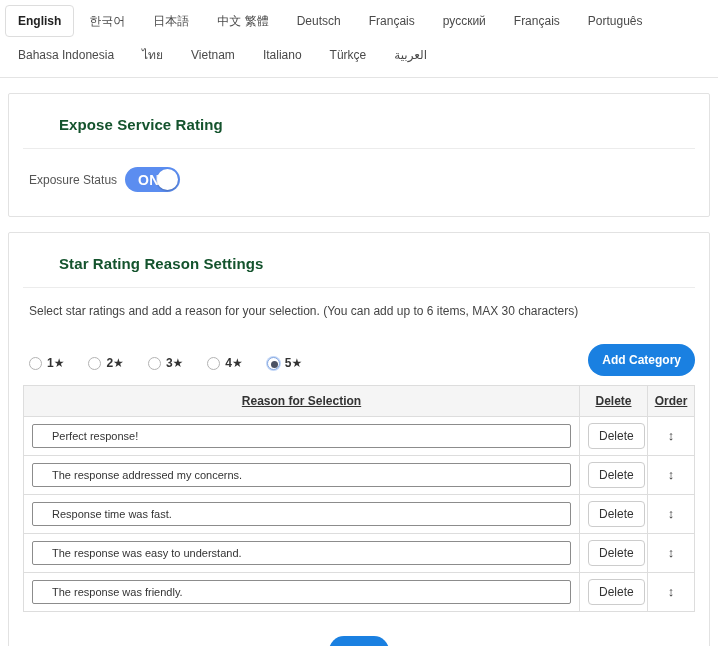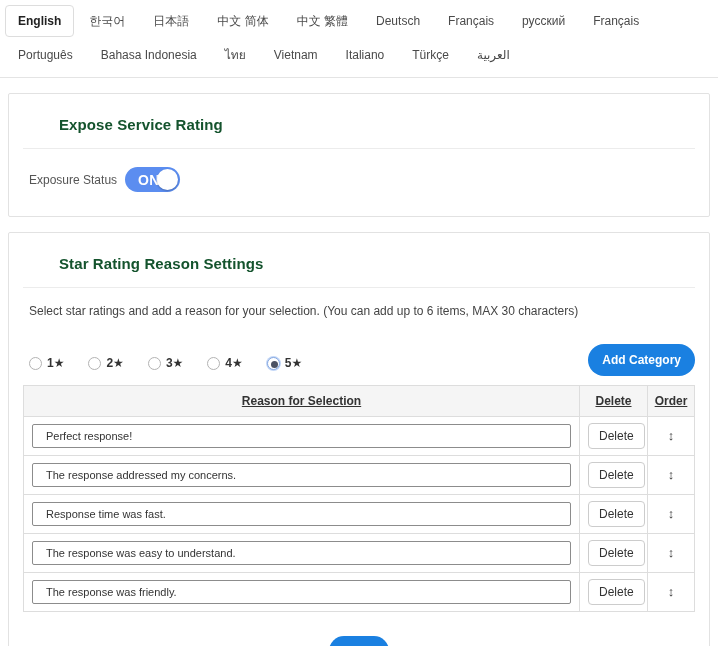--- a/index.html
+++ b/index.html
@@ -131,21 +131,21 @@
     padding: 8px 4px;
   }
   .reason-table td { padding: 6px 8px; text-align: center; }
   .col-reason { width: auto; }
   .col-delete { width: 68px; }
   .col-order  { width: 47px; }
 
   .reason-input {
     width: 100%; height: 24px;
     border: 1px solid #8c8c8c; border-radius: 2px;
-    padding: 2px 13px;
+    padding: 2px 19px;
     font-size: 11px; color: #333;
     font-family: "Liberation Sans", "DejaVu Sans", sans-serif;
     background: #fff;
   }
   .btn-delete {
     background: #fff;
     border: 1px solid #ccc; border-radius: 4px;
     padding: 5px 10px;
     font-size: 12px; color: #333;
     font-family: "Liberation Sans", "DejaVu Sans", sans-serif;
@@ -165,21 +165,20 @@
 <body>
 
 <nav class="lang-nav">
 
     <a class="lang-tab active">English</a>
 
     <a class="lang-tab">한국어</a>
 
     <a class="lang-tab">日本語</a>
 
-    <a class="lang-tab">中文 简体</a>
 
     <a class="lang-tab">中文 繁體</a>
 
     <a class="lang-tab">Deutsch</a>
 
     <a class="lang-tab">Français</a>
 
     <a class="lang-tab">русский</a>
 
     <a class="lang-tab">Français</a>

